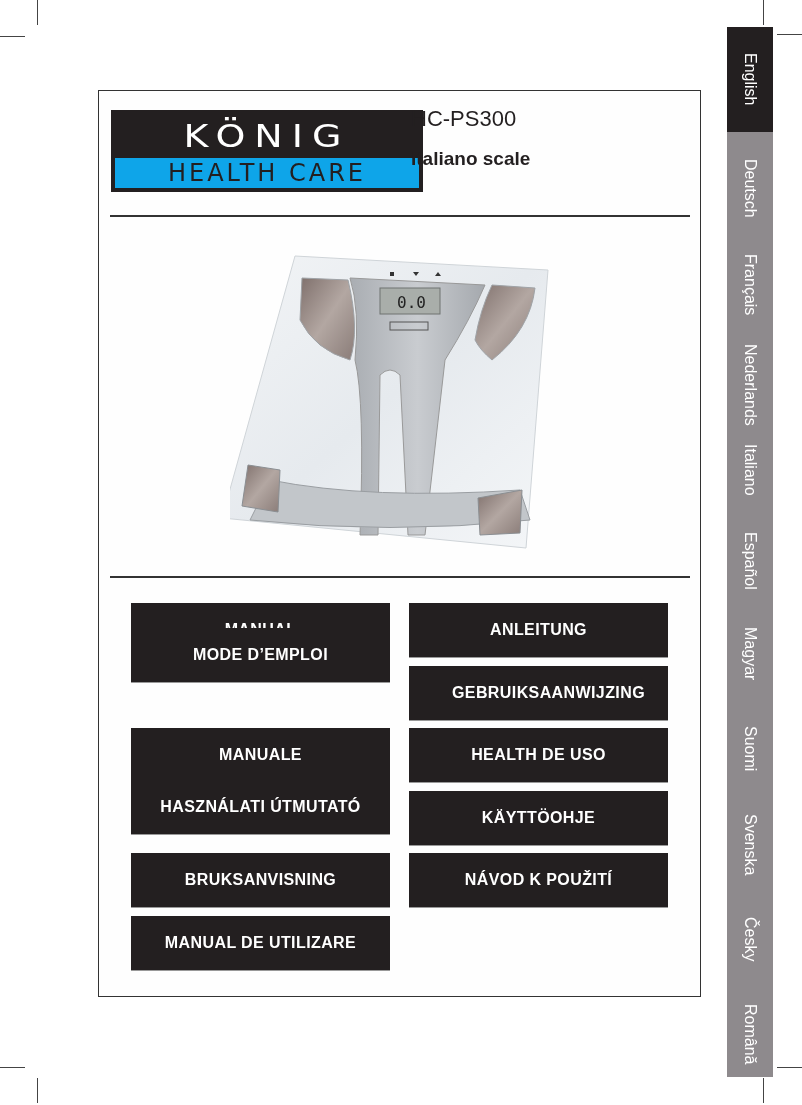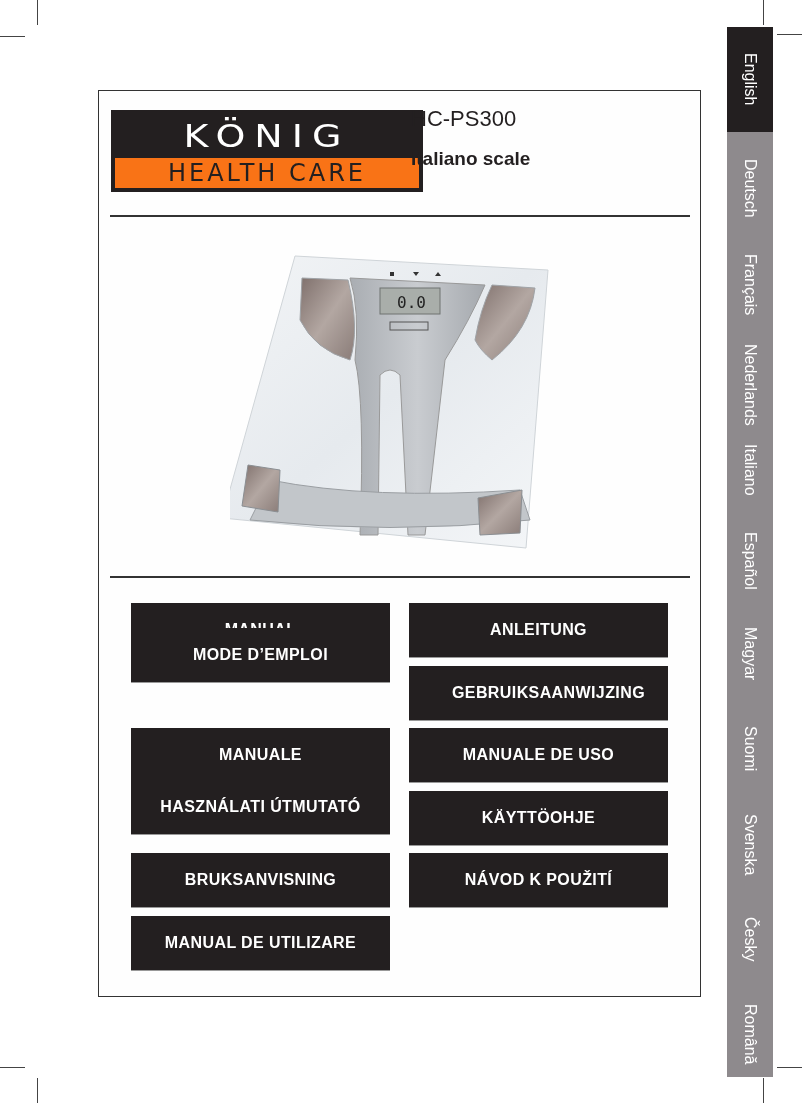--- a/index.html
+++ b/index.html
@@ -22,21 +22,21 @@
     position: absolute; left: 111px; top: 110px; width: 312px; height: 82px;
     background: #231f20; padding: 3px;
   }
   .logo-top {
     height: 46px; display: flex; align-items: center; justify-content: center;
     color: #fff; font-size: 38px; letter-spacing: 9px; font-weight: normal;
     font-family: "DejaVu Sans", sans-serif; transform: scaleY(0.85);
   }
   .logo-bottom {
     position: absolute; left: 4px; right: 4px; bottom: 4px; height: 30px;
-    background: #f97316; display: flex; align-items: center; justify-content: center;
+    background: #0ea5e9; display: flex; align-items: center; justify-content: center;
     font-size: 24px; letter-spacing: 3px; color: #231f20;
     font-family: "DejaVu Sans", sans-serif;
   }
 
   .model { position: absolute; left: 411px; top: 106px; font-size: 22px; font-weight: normal; color: #231f20; }
   .subtitle { position: absolute; left: 411px; top: 148px; font-size: 19px; font-weight: bold; color: #231f20; }
 
   .divider { position: absolute; left: 110px; width: 580px; height: 2px; background: #333; }
 
   
@@ -133,21 +133,21 @@
 </div>
 
 <div class="divider" style="top:576px;"></div>
 
 <div id="manual-grid">
     <div class="manual-btn" style="left: 131px; top: 603px;">MANUAL</div>
     <div class="manual-btn" style="left: 409px; top: 603px;">ANLEITUNG</div>
     <div class="manual-btn" style="left: 131px; top: 628px;">MODE D’EMPLOI</div>
     <div class="manual-btn" style="left: 409px; top: 666px; padding-left: 20px;">GEBRUIKSAANWIJZING</div>
     <div class="manual-btn" style="left: 131px; top: 728px;">MANUALE</div>
-    <div class="manual-btn" style="left: 409px; top: 728px;">MANUALE DE USO</div>
+    <div class="manual-btn" style="left: 409px; top: 728px;">HEALTH DE USO</div>
     <div class="manual-btn" style="left: 131px; top: 780px; text-align: center;">HASZNÁLATI ÚTMUTATÓ</div>
     <div class="manual-btn" style="left: 409px; top: 791px;">KÄYTTÖOHJE</div>
     <div class="manual-btn" style="left: 131px; top: 853px;">BRUKSANVISNING</div>
     <div class="manual-btn" style="left: 409px; top: 853px;">NÁVOD K POUŽITÍ</div>
     <div class="manual-btn" style="left: 131px; top: 916px;">MANUAL DE UTILIZARE</div>
   </div>
 
 <div class="lang-bar" id="lang-bar">
     <div class="lang-item active" style="top: 0px; height: 105px; padding-top: 26px;">
       <span class="lang-label">English</span>

